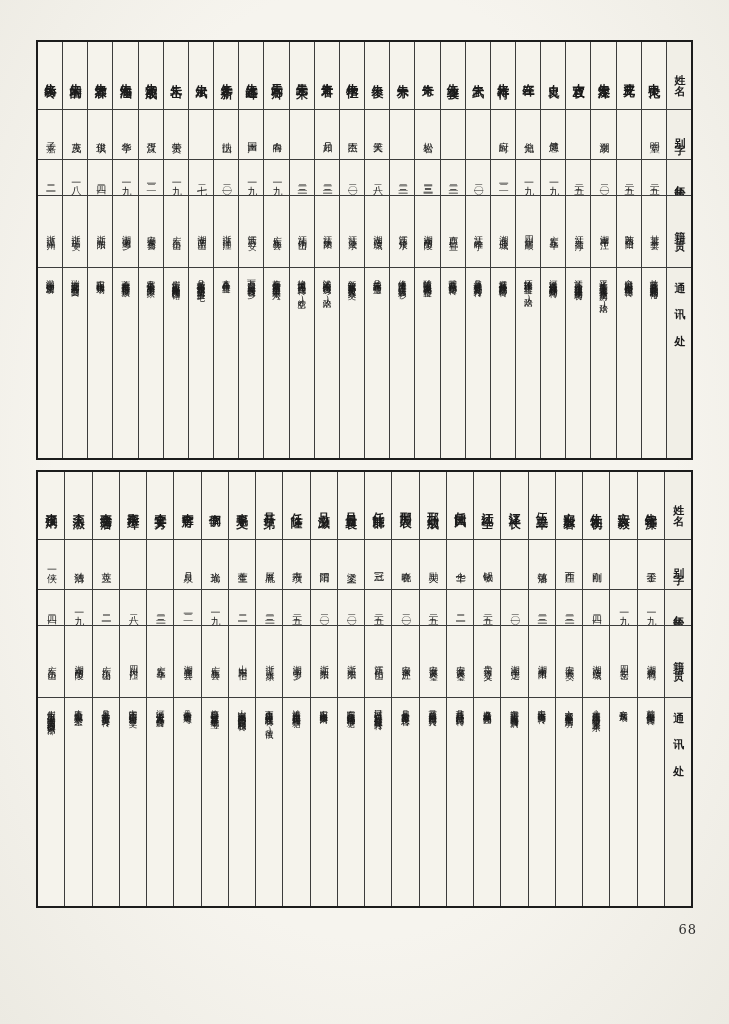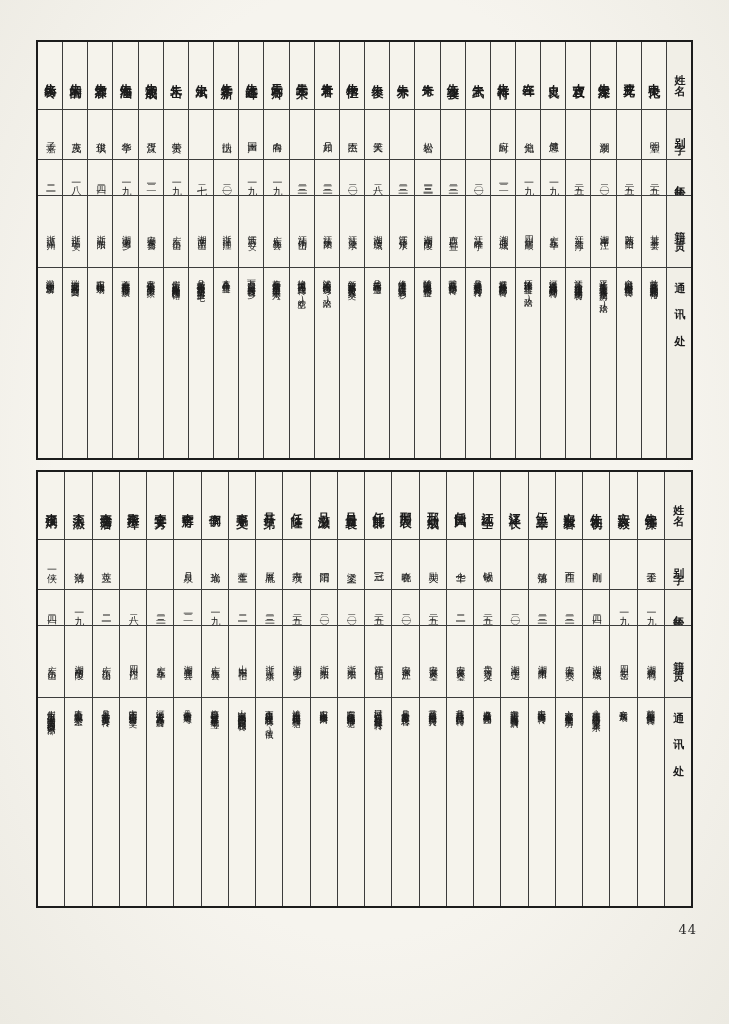--- a/index.html
+++ b/index.html
@@ -906,14 +906,14 @@
           <span class="vtxt hdr-txt hdr-age">年龄</span>
         </div>
         <div class="cell cell-native">
           <span class="vtxt hdr-txt hdr-native">籍贯</span>
         </div>
         <div class="cell cell-address">
           <span class="vtxt hdr-txt hdr-address">通讯处</span>
         </div>
       </div>
     </div>
-  <div class="page-number">44</div>
+  <div class="page-number">68</div>
 </div>
 
 </body></html>

